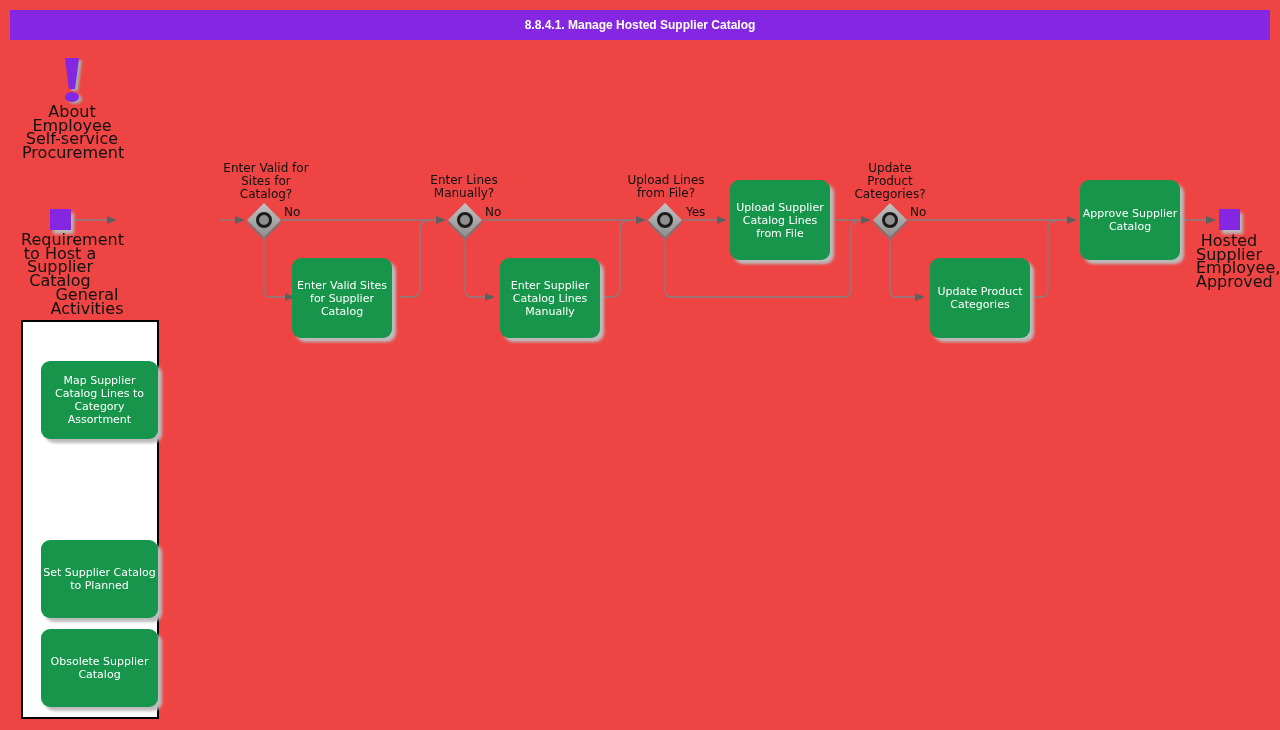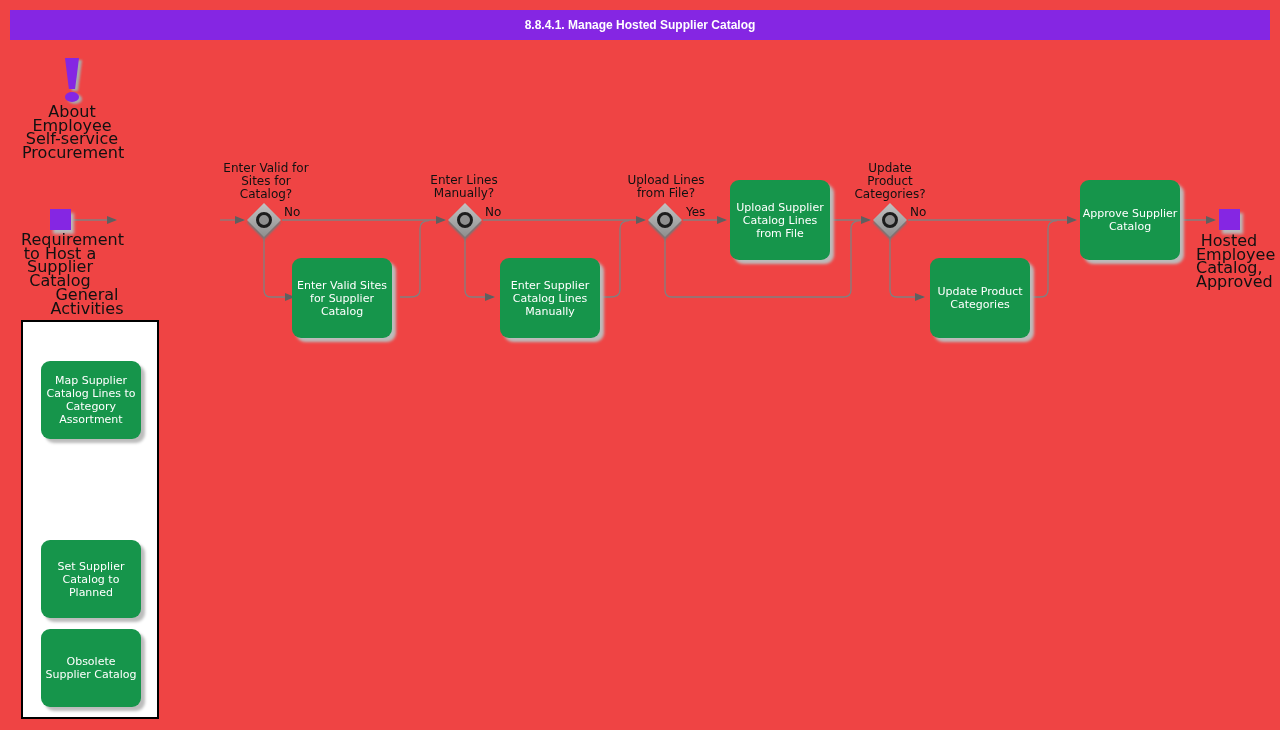--- a/index.html
+++ b/index.html
@@ -38,21 +38,21 @@
   }
   .dcircle{
     position:absolute;left:9px;top:9px;width:10px;height:10px;
     border:3px solid #1c1c1c;border-radius:50%;background:#8f8f8f;
   }
   .ga-box{
     position:absolute;left:21px;top:320px;width:138px;height:399px;
     background:#ffffff;border:2px solid #000000;box-sizing:border-box;
   }
   .ga-item{
-    position:absolute;left:41px;width:100px;height:78px;background:#16954b;
+    position:absolute;left:41px;width:117px;height:78px;background:#16954b;
     border-radius:9px;box-shadow:4px 4px 3px #bcbcbc;
     color:#ffffff;font-size:11px;line-height:13px;text-align:center;
     display:flex;align-items:center;justify-content:center;padding:2px;box-sizing:border-box;
     cursor:pointer;
   }
   .excl{position:absolute;left:58px;top:58px;width:28px;height:46px;
     filter:drop-shadow(3px 2px 1px #a9a9a9);cursor:pointer;}
   .excl-bar{position:absolute;left:7px;top:0;width:14px;height:31px;background:#8526e3;
     clip-path:polygon(0 0,100% 0,72% 100%,28% 100%);}
   .excl-dot{position:absolute;left:7px;top:34px;width:14px;height:10px;background:#8526e3;border-radius:50%;}
@@ -138,21 +138,21 @@
   <div class="branch-label" style="left:686px;top:205px;">Yes</div>
 
   <div class="qlabel" style="left:854px;top:162px;width:72px;">Update Product Categories?</div>
   <div class="diamond-wrap" style="left:873px;top:203px;">
     <div class="diamond"></div>
     <div class="dcircle"></div>
   </div>
   <div class="branch-label" style="left:910px;top:205px;">No</div>
 
   <div class="event-square" style="left:1219px;top:209px;"></div>
-  <div class="label" style="left:1196px;top:234px;width:66px;">Hosted Employee Catalog, Approved</div>
+  <div class="label" style="left:1196px;top:234px;width:66px;">Hosted Supplier Employee, Approved</div>
 
   <div class="label" style="left:50px;top:288px;width:74px;">General Activities</div>
   <div class="ga-box"></div>
   <div class="ga-item" style="top:361px;">
     <span>Map Supplier Catalog Lines to Category Assortment</span>
   </div>
   <div class="ga-item" style="top:540px;">
     <span>Set Supplier Catalog to Planned</span>
   </div>
   <div class="ga-item" style="top:629px;">

